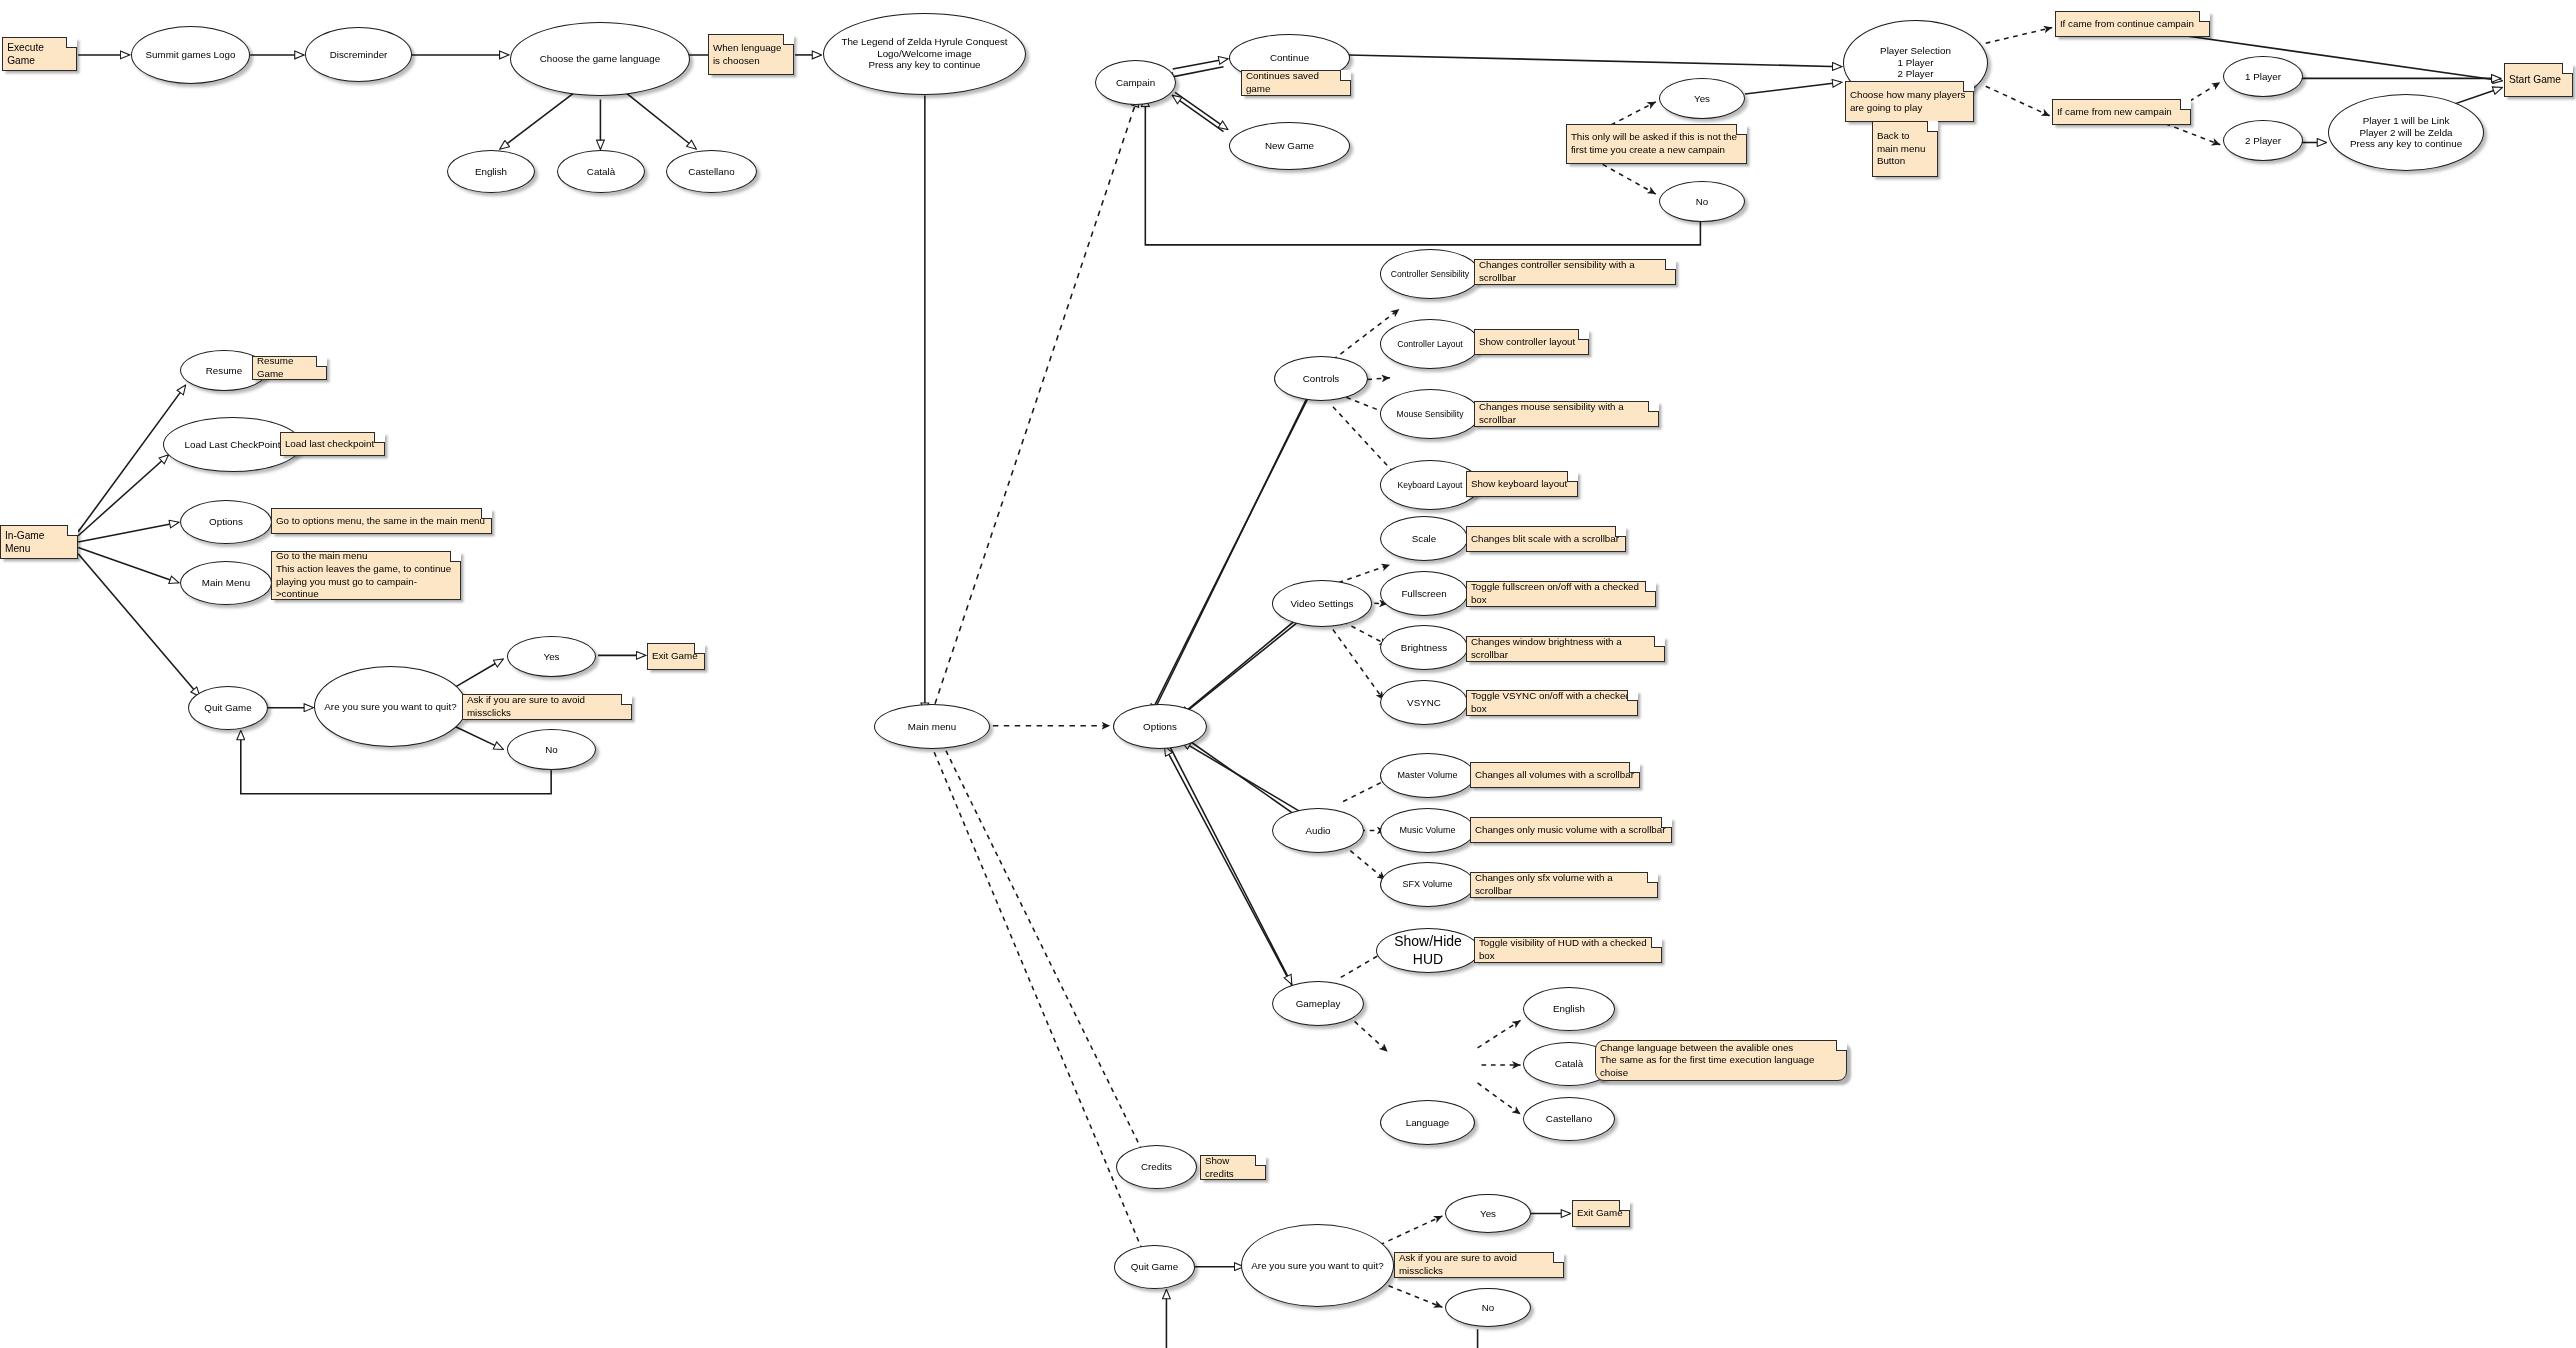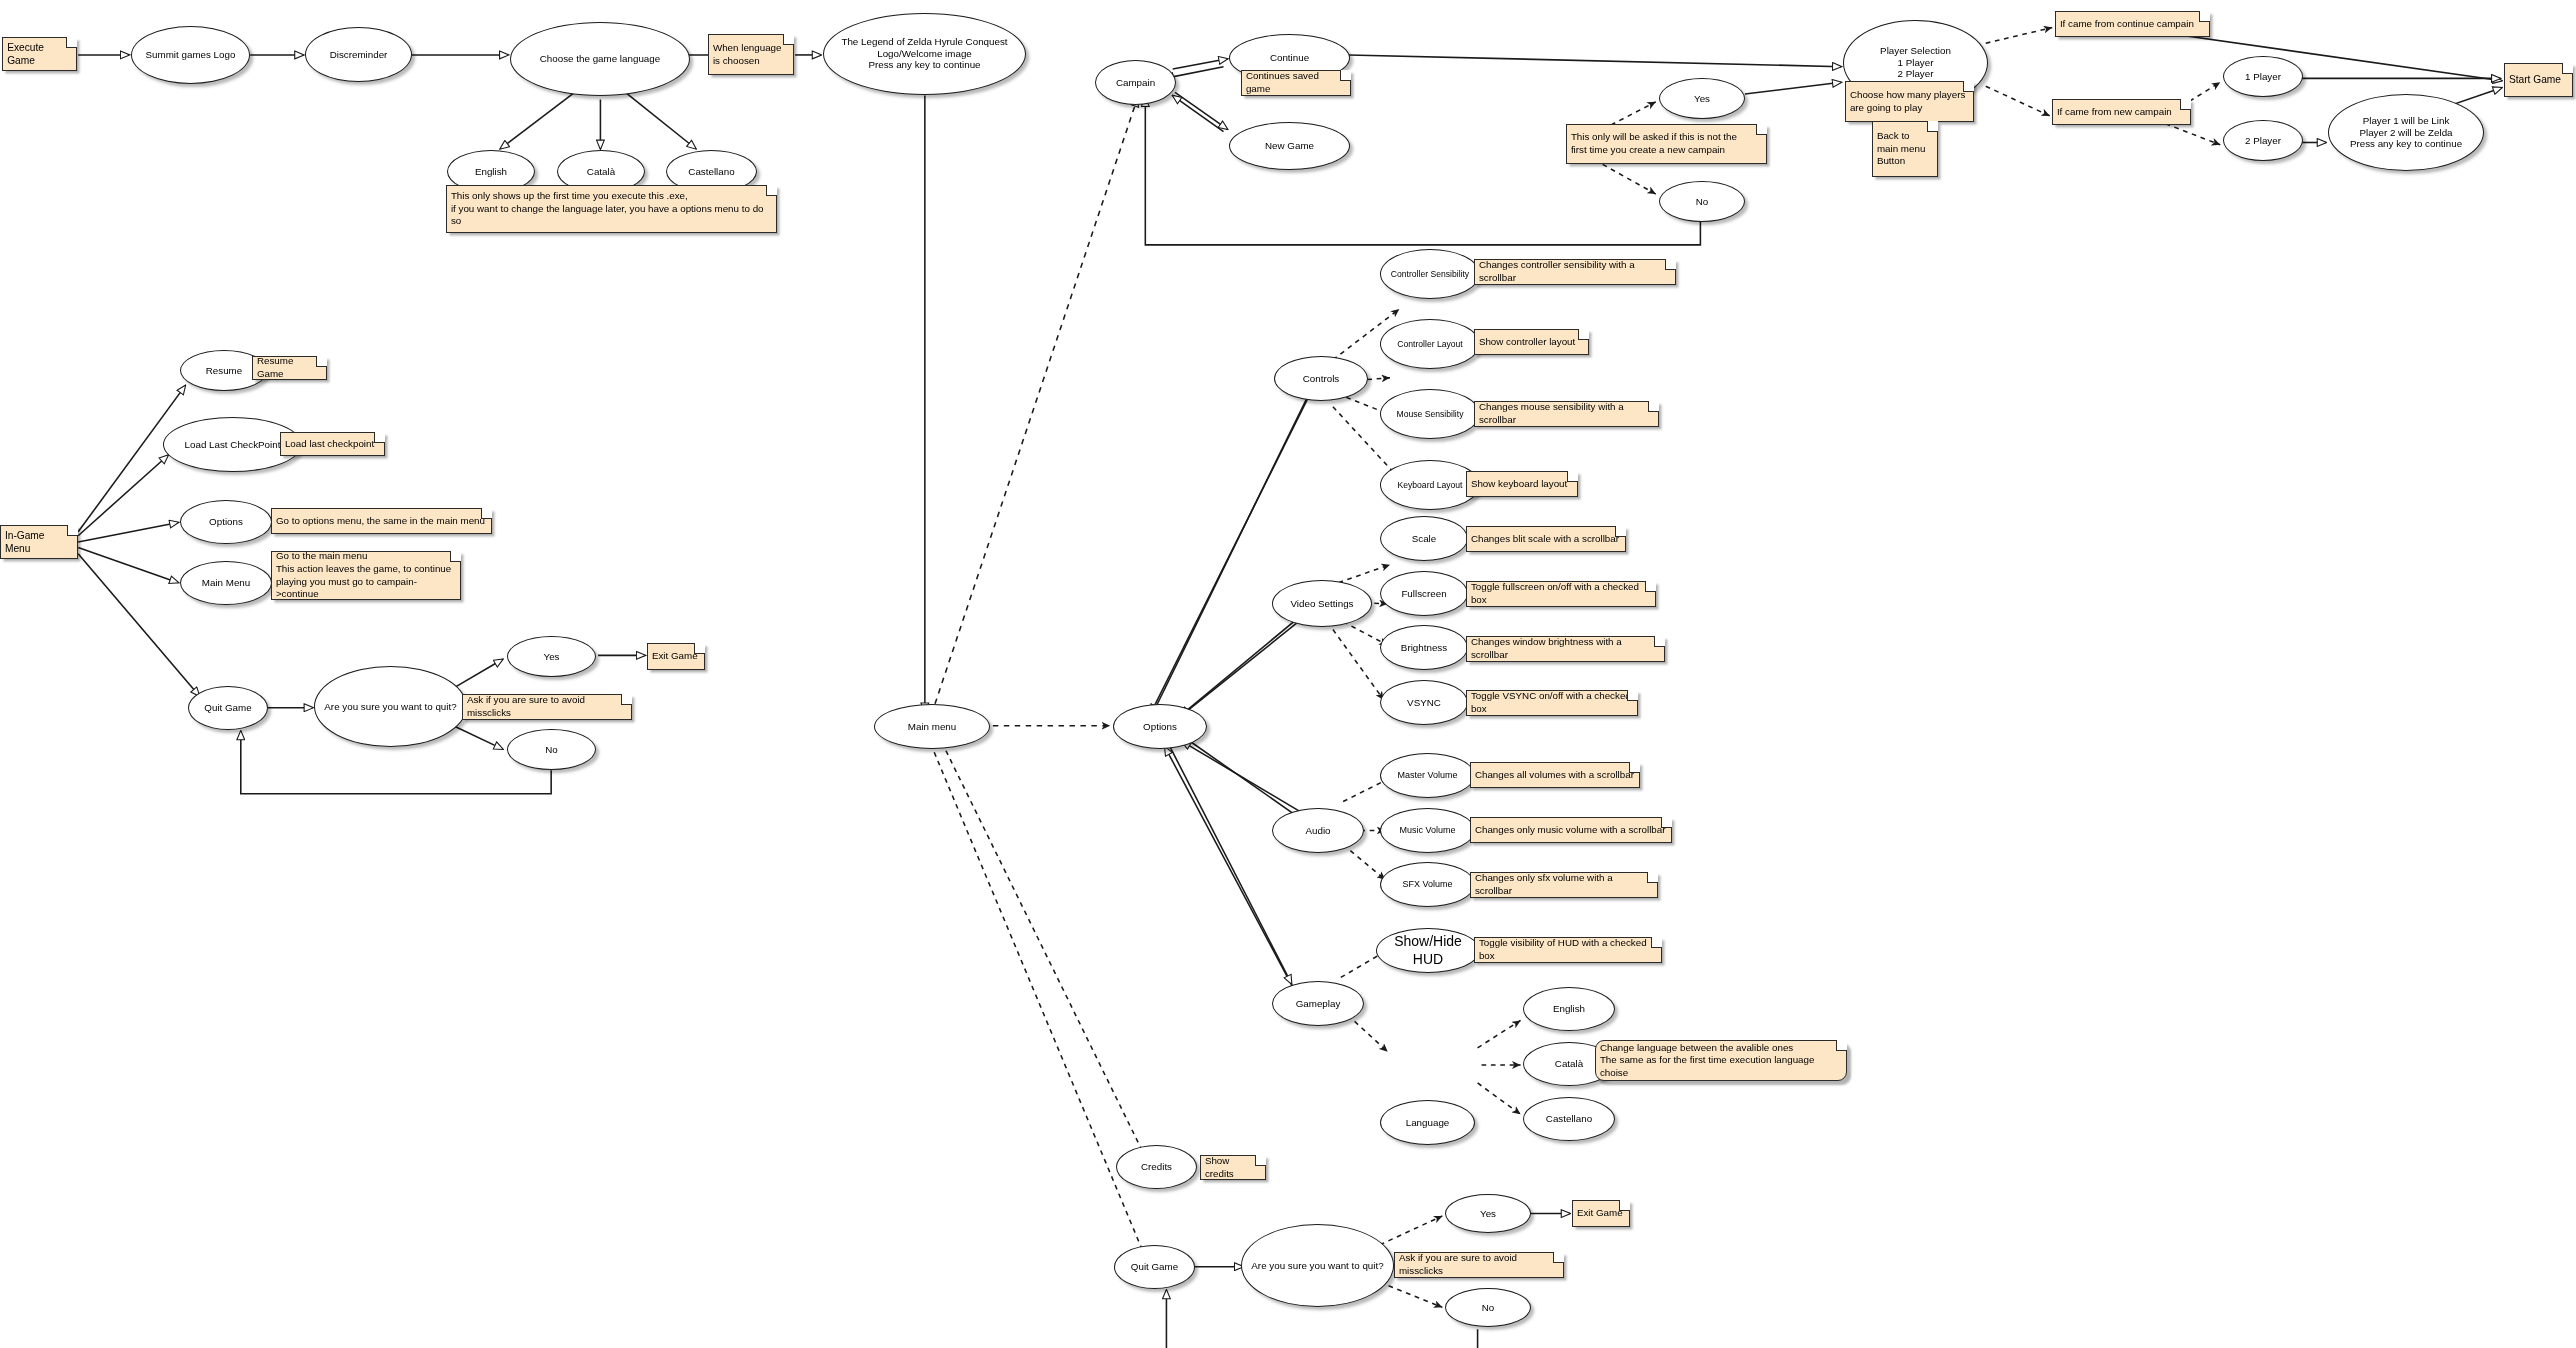--- a/index.html
+++ b/index.html
@@ -162,38 +162,34 @@
 
 <div class="node ellipse fs12" style="left:447px;top:150px;width:88px;height:43px;">
   <span class="lbl">English</span>
 </div>
 <div class="node ellipse fs12" style="left:557px;top:150px;width:88px;height:43px;">
   <span class="lbl">Català</span>
 </div>
 <div class="node ellipse fs12" style="left:666px;top:150px;width:91px;height:43px;">
   <span class="lbl">Castellano</span>
 </div>
-<div class="note fs12" style="left:446px;top:185px;width:331px;height:48px;">
-  <span class="lbl">This only shows up the first time you execute this .exe,
-if you want to change the language later, you have a options menu to do so</span>
-</div>
 
 <div class="node ellipse fs12" style="left:1095px;top:60px;width:81px;height:45px;">
   <span class="lbl">Campain</span>
 </div>
 <div class="node ellipse fs12" style="left:1229px;top:34px;width:121px;height:48px;">
   <span class="lbl">Continue</span>
 </div>
 <div class="note fs12" style="left:1241px;top:70px;width:110px;height:26px;">
   <span class="lbl">Continues saved game</span>
 </div>
 <div class="node ellipse fs12" style="left:1229px;top:122px;width:121px;height:48px;">
   <span class="lbl">New Game</span>
 </div>
-<div class="note fs12" style="left:1566px;top:124px;width:201px;height:40px;">
+<div class="note fs12" style="left:1566px;top:124px;width:181px;height:40px;">
   <span class="lbl">This only will be asked  if this is not the
 first time you create a new campain</span>
 </div>
 <div class="node ellipse fs12" style="left:1659px;top:78px;width:86px;height:41px;">
   <span class="lbl">Yes</span>
 </div>
 <div class="node ellipse fs12" style="left:1659px;top:181px;width:86px;height:41px;">
   <span class="lbl">No</span>
 </div>
 

